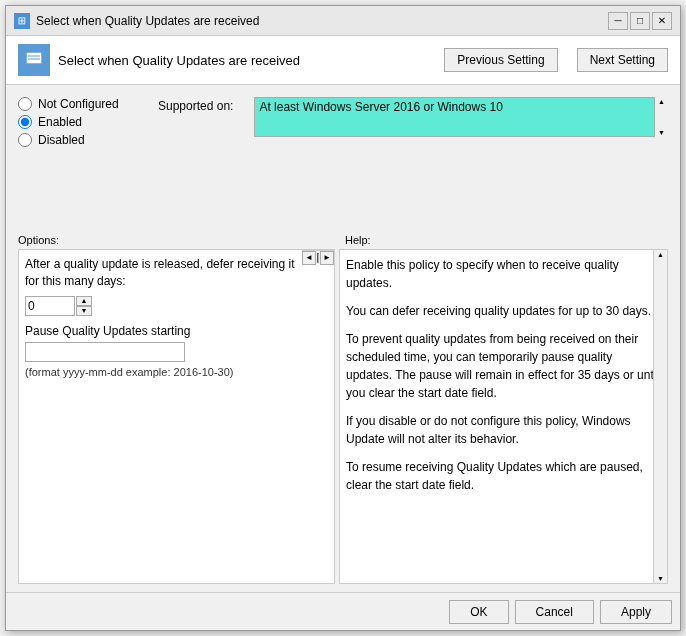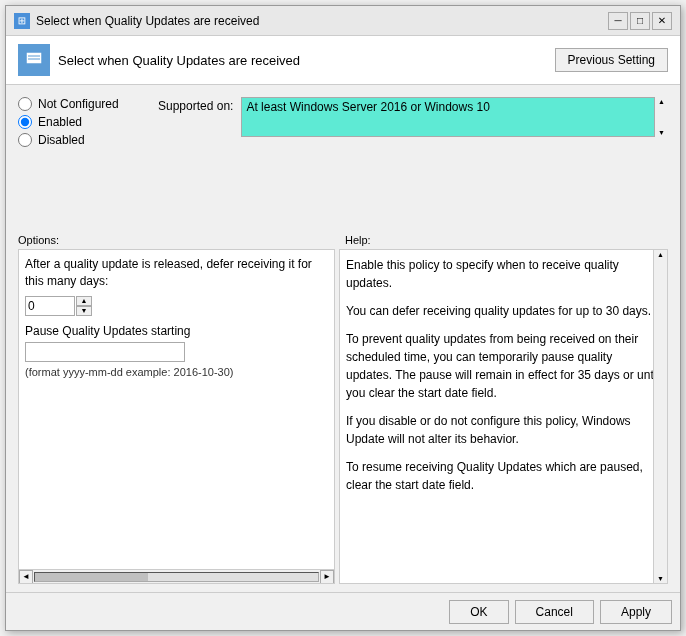--- a/index.html
+++ b/index.html
@@ -182,21 +182,21 @@
     }
 
     .comment-area {
       display: flex;
       gap: 8px;
       align-items: flex-start;
     }
 
     .supported-area {
       display: flex;
-      gap: 8px;
+      gap: 21px;
       align-items: flex-start;
     }
 
     .number-input-row {
       display: flex;
       align-items: center;
       margin-bottom: 8px;
     }
 
     .number-input {
@@ -319,20 +319,21 @@
           <rect x="2" y="2" width="16" height="12" fill="white" stroke="#5b9bd5" stroke-width="1.5"></rect>
           <rect x="2" y="14" width="16" height="4" fill="#5b9bd5"></rect>
           <line x1="4" y1="6" x2="16" y2="6" stroke="#5b9bd5" stroke-width="1"></line>
           <line x1="4" y1="9" x2="16" y2="9" stroke="#5b9bd5" stroke-width="1"></line>
         </svg>
       </div>
       <span class="header-title">Select when Quality Updates are received</span>
     </div>
     <div class="header-buttons">
       <button class="btn">Previous Setting</button>
+      <button class="btn">Next Setting</button>
     </div>
   </div>
 
   <div class="content-area">
 
     <div class="top-section">
 
       <div class="radio-col">
         <div class="radio-item">
           <input type="radio" name="config" class="radio-input" style="">
@@ -368,21 +369,21 @@
       <div style="flex:1; margin-right:4px;">
         <span class="col-label">Options:</span>
       </div>
       <div style="flex:1;">
         <span class="col-label">Help:</span>
       </div>
     </div>
 
     <div class="two-col-wrapper">
 
-      <div style="flex:1; margin-right:4px; border:1px solid #ccc; background:white; display:flex; flex-direction:column; overflow:hidden; position:relative;">
+      <div style="flex:1; margin-right:4px; border:1px solid #ccc; background:white; display:flex; flex-direction:row; overflow:hidden; position:relative;">
         <div style="padding:6px; flex:1;">
           <p style="font-size:12px; margin-bottom:6px; line-height:1.4;">After a quality update is released, defer receiving it for this many days:</p>
           <div class="number-input-row">
             <input type="text" class="number-input" value="0" style="">
             <div class="spinner">
               <button class="spin-btn">▲</button>
               <button class="spin-btn">▼</button>
             </div>
           </div>
           <p style="font-size:12px; margin-bottom:4px;">Pause Quality Updates starting</p>

